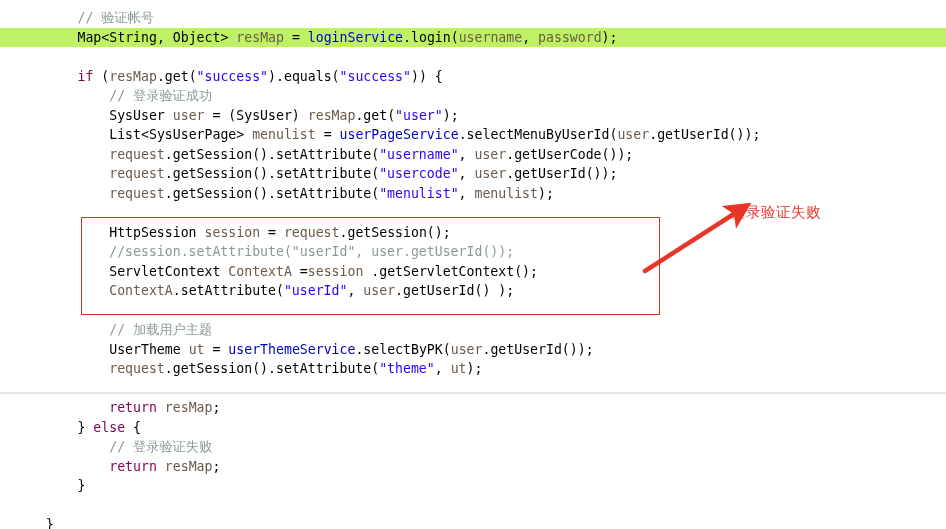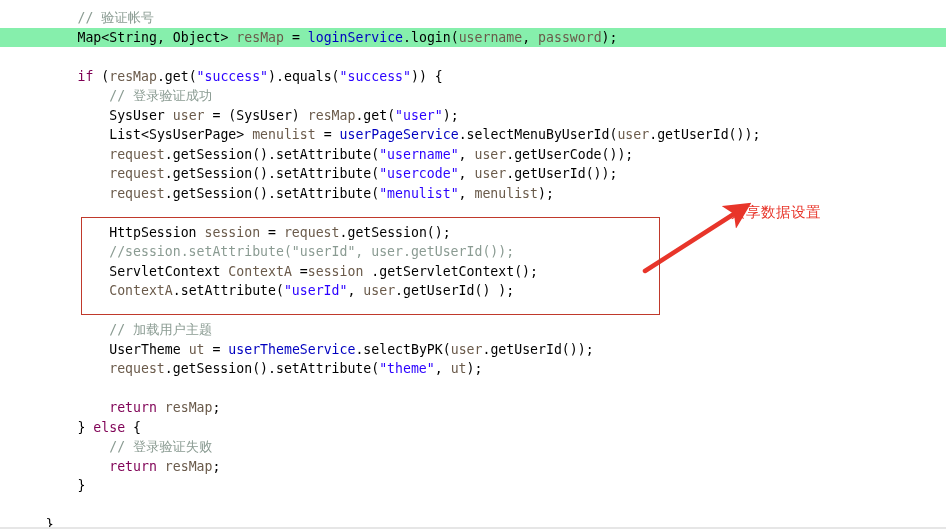--- a/index.html
+++ b/index.html
@@ -8,21 +8,21 @@
   }
   body {
     width: 946px; height: 529px;
     overflow: hidden;
     font-family: "DejaVu Sans Mono", "Liberation Mono", monospace;
   }
 
   #editor {
     position: relative;
     width: 946px;
-    height: 529px;
+    height: 394px;
     background: #ffffff;
     box-sizing: border-box;
   }
 
   .code-area {
     position: absolute;
     top: 0; left: 0;
     width: 946px;
     padding-top: 8px;
     font-size: 13.2px;
@@ -30,21 +30,21 @@
     white-space: pre;
   }
 
   .line {
     height: 19.5px;
     padding-left: 6px;
     white-space: pre;
     font-family: "DejaVu Sans Mono", "Liberation Mono", monospace;
   }
   .line.hl {
-    background: #86efac;
+    background: #bef264;
   }
 
   
   .t-plain   { color: #000000; }
   .t-type    { color: #000000; }
   .t-kw      { color: #7f0055; font-weight: normal; }
   .t-str     { color: #2a00ff; }
   .t-cmt     { color: #8a9b92; }
   .t-field   { color: #0000c0; }
   .t-local   { color: #6a5a4a; }
@@ -93,16 +93,16 @@
         <path d="M0,0 L6,3 L0,6 L1.4,3 z" fill="#e8352a"></path>
       </marker>
     </defs>
     <g id="anno-arrow">
         <line x1="645" y1="271" x2="737" y2="212" stroke="#e8352a" stroke-width="4.5" stroke-linecap="round" marker-end="url(#arrowHead)"></line>
       </g>
   </svg>
 
   <div class="hl-box" id="hl-box" style="left: 81px; top: 217px; width: 579px; height: 98px; border-color: rgb(192, 57, 43);"></div>
 
-  <div class="anno-text">共享数据设置</div>
+  <div class="anno-text">登录验证失败</div>
 
   <div class="bottom-rule"></div>
 </div>
 
 </body></html>

